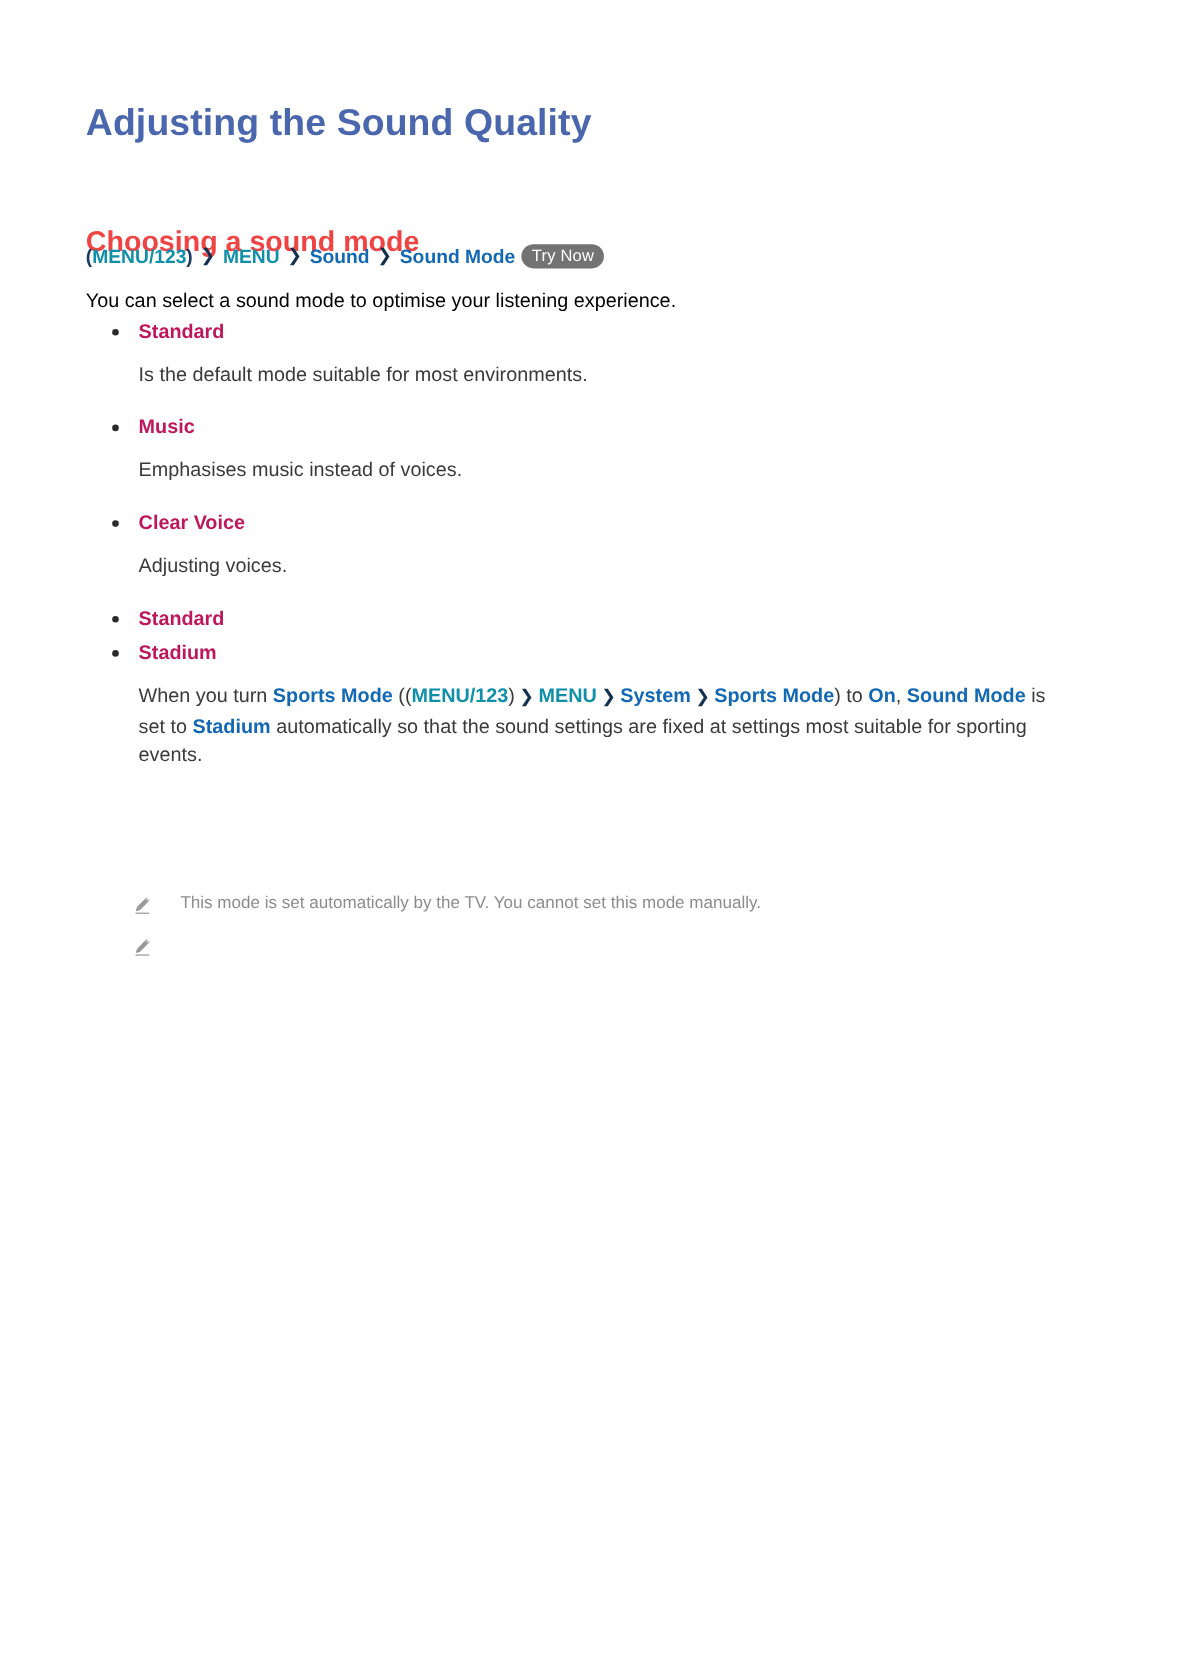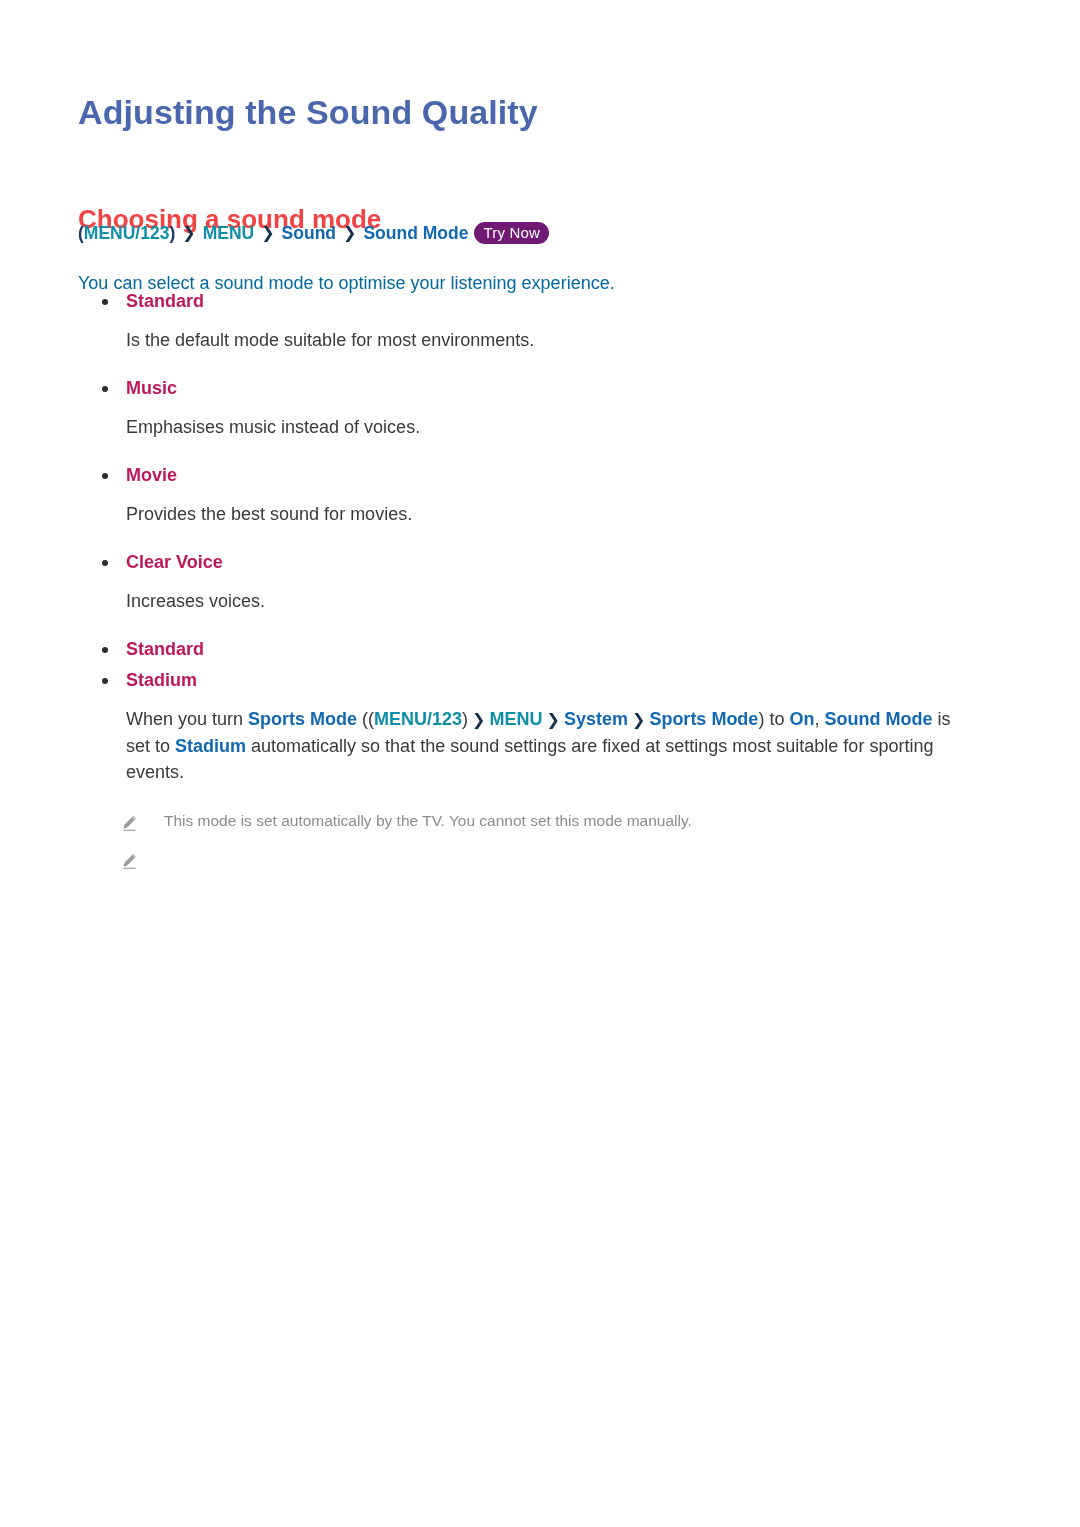--- a/index.html
+++ b/index.html
@@ -64,38 +64,38 @@
   .bc-teal  { color: #0f8fa8; }
   .bc-blue  { color: #1268b3; }
   .bc-sep {
     color: #14304f;
     font-size: 16px;
     margin: 0 7px;
     font-weight: bold;
   }
   .try-now {
     display: inline-block;
-    background: #701a75;
+    background: #737373;
     color: #ffffff;
     font-size: 15px;
     font-weight: normal;
     border-radius: 11px;
     padding: 2px 9px 3px 9px;
     margin-left: 6px;
     line-height: 17px;
     letter-spacing: 0.2px;
   }
 
   
   .intro {
     position: absolute;
     left: 78px;
-    top: 252px;
+    top: 242px;
     font-size: 18px;
-    color: #0369a1;
+    color: #000000;
     line-height: 26px;
     white-space: nowrap;
   }
 
   
   .mode-list {
     position: absolute;
     left: 78px;
     top: 288px;
     width: 900px;
@@ -200,34 +200,27 @@
     </div>
 
     <div class="mode-item">
       <div class="mode-term-row">
         <span class="bullet"></span>
         <span class="mode-term">Music</span>
       </div>
       <div class="mode-desc">Emphasises music instead of voices.</div>
     </div>
 
-    <div class="mode-item">
-      <div class="mode-term-row">
-        <span class="bullet"></span>
-        <span class="mode-term">Movie</span>
-      </div>
-      <div class="mode-desc">Provides the best sound for movies.</div>
-    </div>
 
     <div class="mode-item">
       <div class="mode-term-row">
         <span class="bullet"></span>
         <span class="mode-term">Clear Voice</span>
       </div>
-      <div class="mode-desc">Increases voices.</div>
+      <div class="mode-desc">Adjusting voices.</div>
     </div>
 
     <div class="mode-item">
       <div class="mode-term-row">
         <span class="bullet"></span>
         <span class="mode-term">Standard</span>
       </div>
     </div>
 
     <div class="mode-item">

